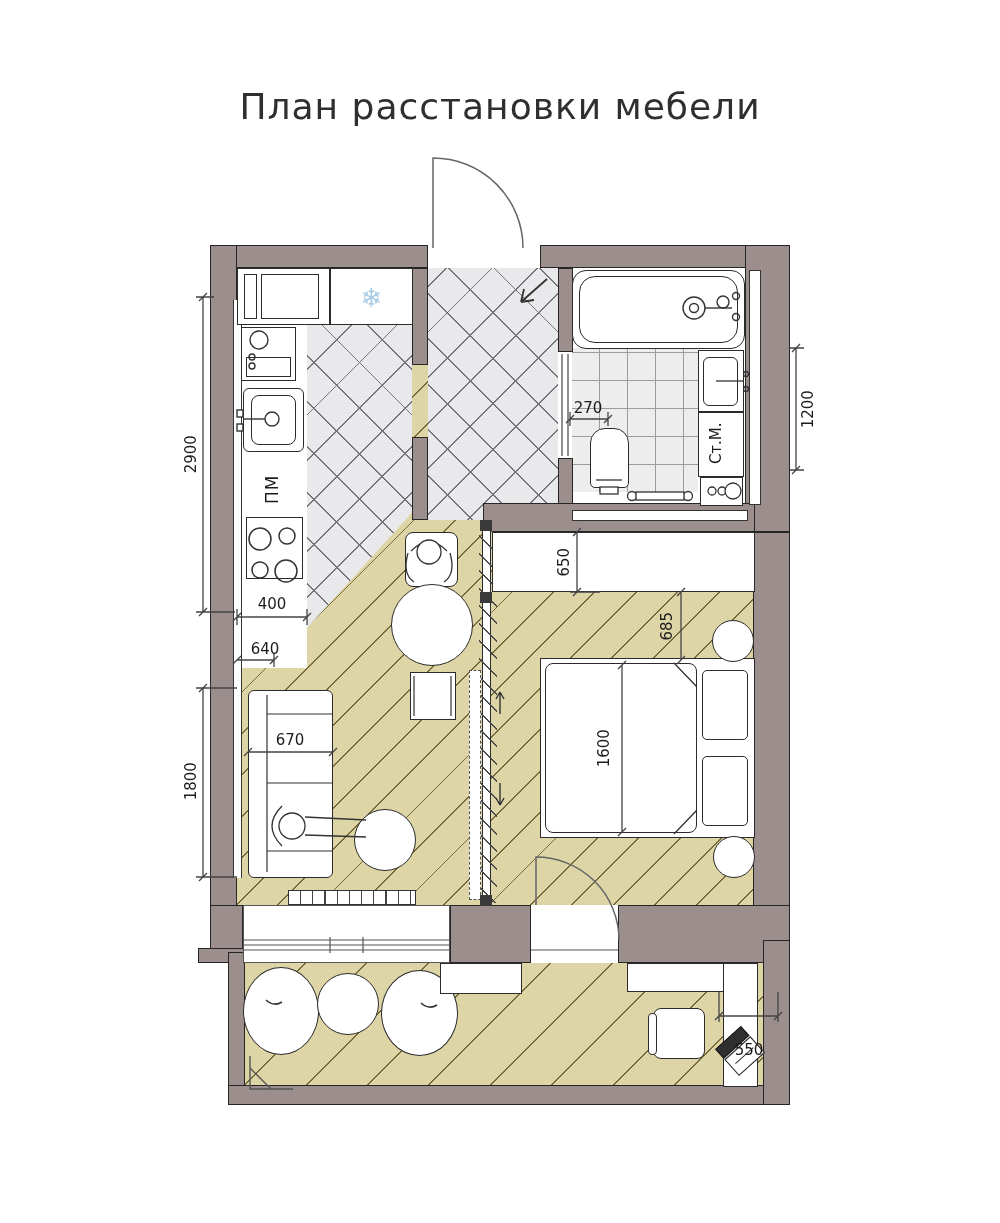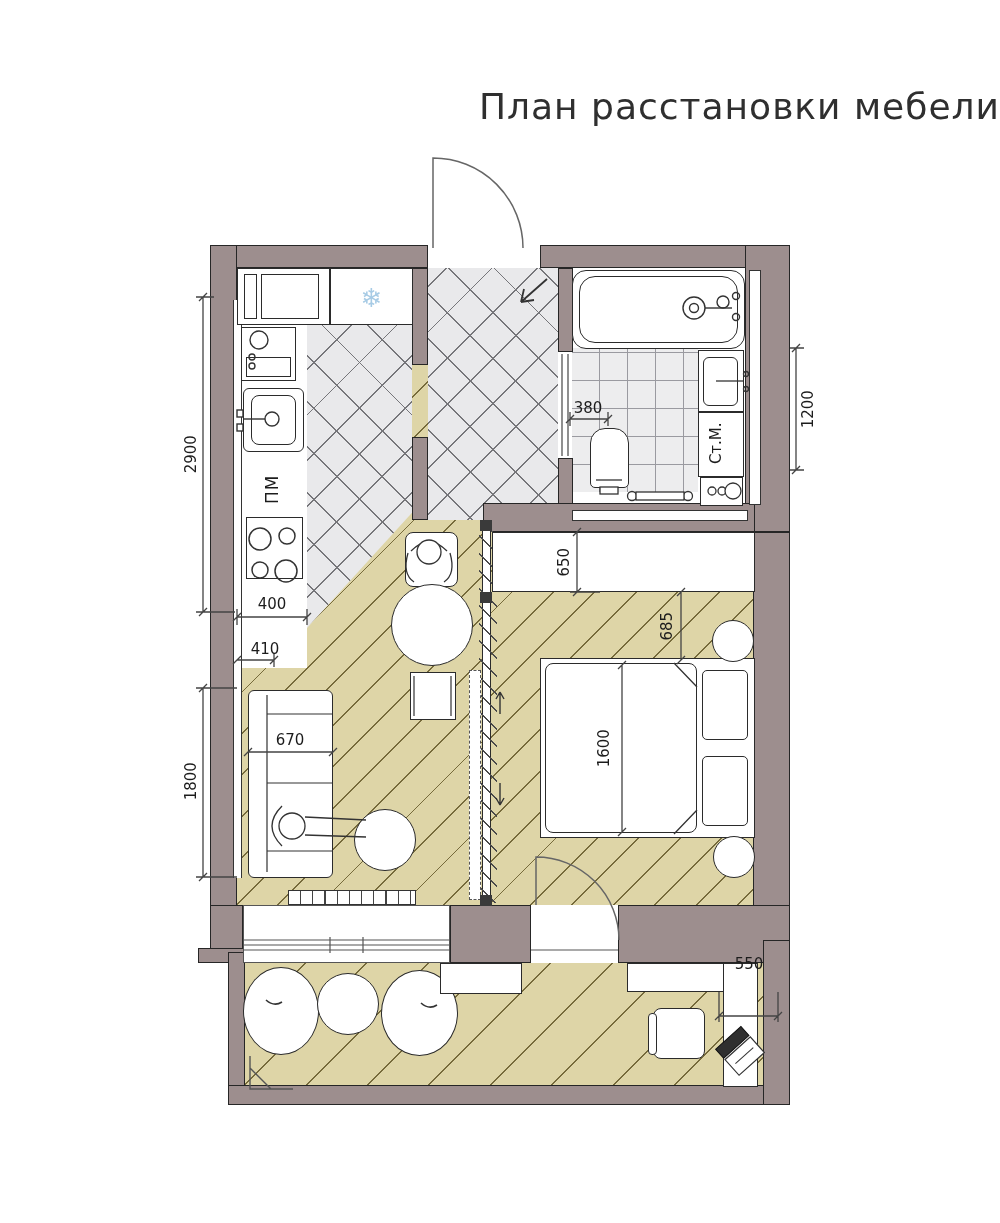--- a/index.html
+++ b/index.html
@@ -17,21 +17,21 @@
         background-image:repeating-linear-gradient(45deg,transparent 0 31px,#76767a 31px 32.2px),
                          repeating-linear-gradient(-45deg,transparent 0 31px,#76767a 31px 32.2px);}
   .grid{background-color:#ededee;
         background-image:repeating-linear-gradient(0deg,transparent 0 27px,#9a9aa0 27px 28px),
                          repeating-linear-gradient(90deg,transparent 0 27px,#9a9aa0 27px 28px);}
   .ticks{background-image:repeating-linear-gradient(45deg,transparent 0 11px,#4a4a4a 11px 12.4px);}
   .radiator{background-color:#fff;border:1.5px solid #333;
         background-image:repeating-linear-gradient(90deg,transparent 0 11px,#444 11px 12.2px);}
   .lbl{position:absolute;color:#1c1c1c;font-size:15px;text-align:center;line-height:1.1;white-space:nowrap;}
   .vlbl{transform:rotate(-90deg);}
-  .title{position:absolute;left:0;top:86px;width:100%;text-align:right;color:#2f2f2f;
+  .title{position:absolute;left:0;top:86px;width:100%;text-align:center;color:#2f2f2f;
          font-size:36px;letter-spacing:1px;font-weight:400;}
   .snow{position:absolute;left:330px;top:273px;width:83px;height:50px;display:flex;
         align-items:center;justify-content:center;font-size:26px;color:#a7cbe5;}
   svg{position:absolute;left:0;top:0;pointer-events:none;}
 </style>
 </head>
 <body>
 
 <div class="stage">
 
@@ -232,24 +232,24 @@
       <path d="M203 297 V612 M199 301 L207 293 M199 616 L207 608 M196 297 H214 M196 612 H235"></path>
       <path d="M203 688 V877 M199 692 L207 684 M199 881 L207 873 M196 688 H237 M196 877 H237"></path>
       <path d="M796 348 V470 M792 352 L800 344 M792 474 L800 466 M790 348 H804 M790 470 H804"></path>
       <path d="M577 532 V592 M573 536 L581 528 M573 596 L581 588 M570 592 H600"></path>
       <path d="M681 592 V660 M677 596 L685 588 M677 664 L685 656"></path>
       <path d="M622 665 V832 M618 669 L626 661 M618 836 L626 828"></path>
     </g>
   </svg>
 
   <div class="lbl" style="left:240px;top:596px;width:64px">400</div>
-  <div class="lbl" style="left:240px;top:641px;width:50px">410</div>
+  <div class="lbl" style="left:240px;top:641px;width:50px">640</div>
   <div class="lbl" style="left:255px;top:732px;width:70px">670</div>
-  <div class="lbl" style="left:565px;top:400px;width:46px">380</div>
-  <div class="lbl" style="left:722px;top:956px;width:54px">550</div>
+  <div class="lbl" style="left:565px;top:400px;width:46px">270</div>
+  <div class="lbl" style="left:722px;top:1042px;width:54px">550</div>
   <div class="lbl vlbl" style="left:146px;top:446px;width:90px">2900</div>
   <div class="lbl vlbl" style="left:146px;top:773px;width:90px">1800</div>
   <div class="lbl vlbl" style="left:768px;top:401px;width:80px">1200</div>
   <div class="lbl vlbl" style="left:529px;top:554px;width:70px">650</div>
   <div class="lbl vlbl" style="left:632px;top:618px;width:70px">685</div>
   <div class="lbl vlbl" style="left:564px;top:740px;width:80px">1600</div>
   <div class="lbl vlbl" style="left:247px;top:480px;width:50px;font-size:17px;letter-spacing:1px">ПМ</div>
   <div class="lbl vlbl" style="left:684px;top:435px;width:64px;font-size:15px">Ст.М.</div>
 
 </div>

